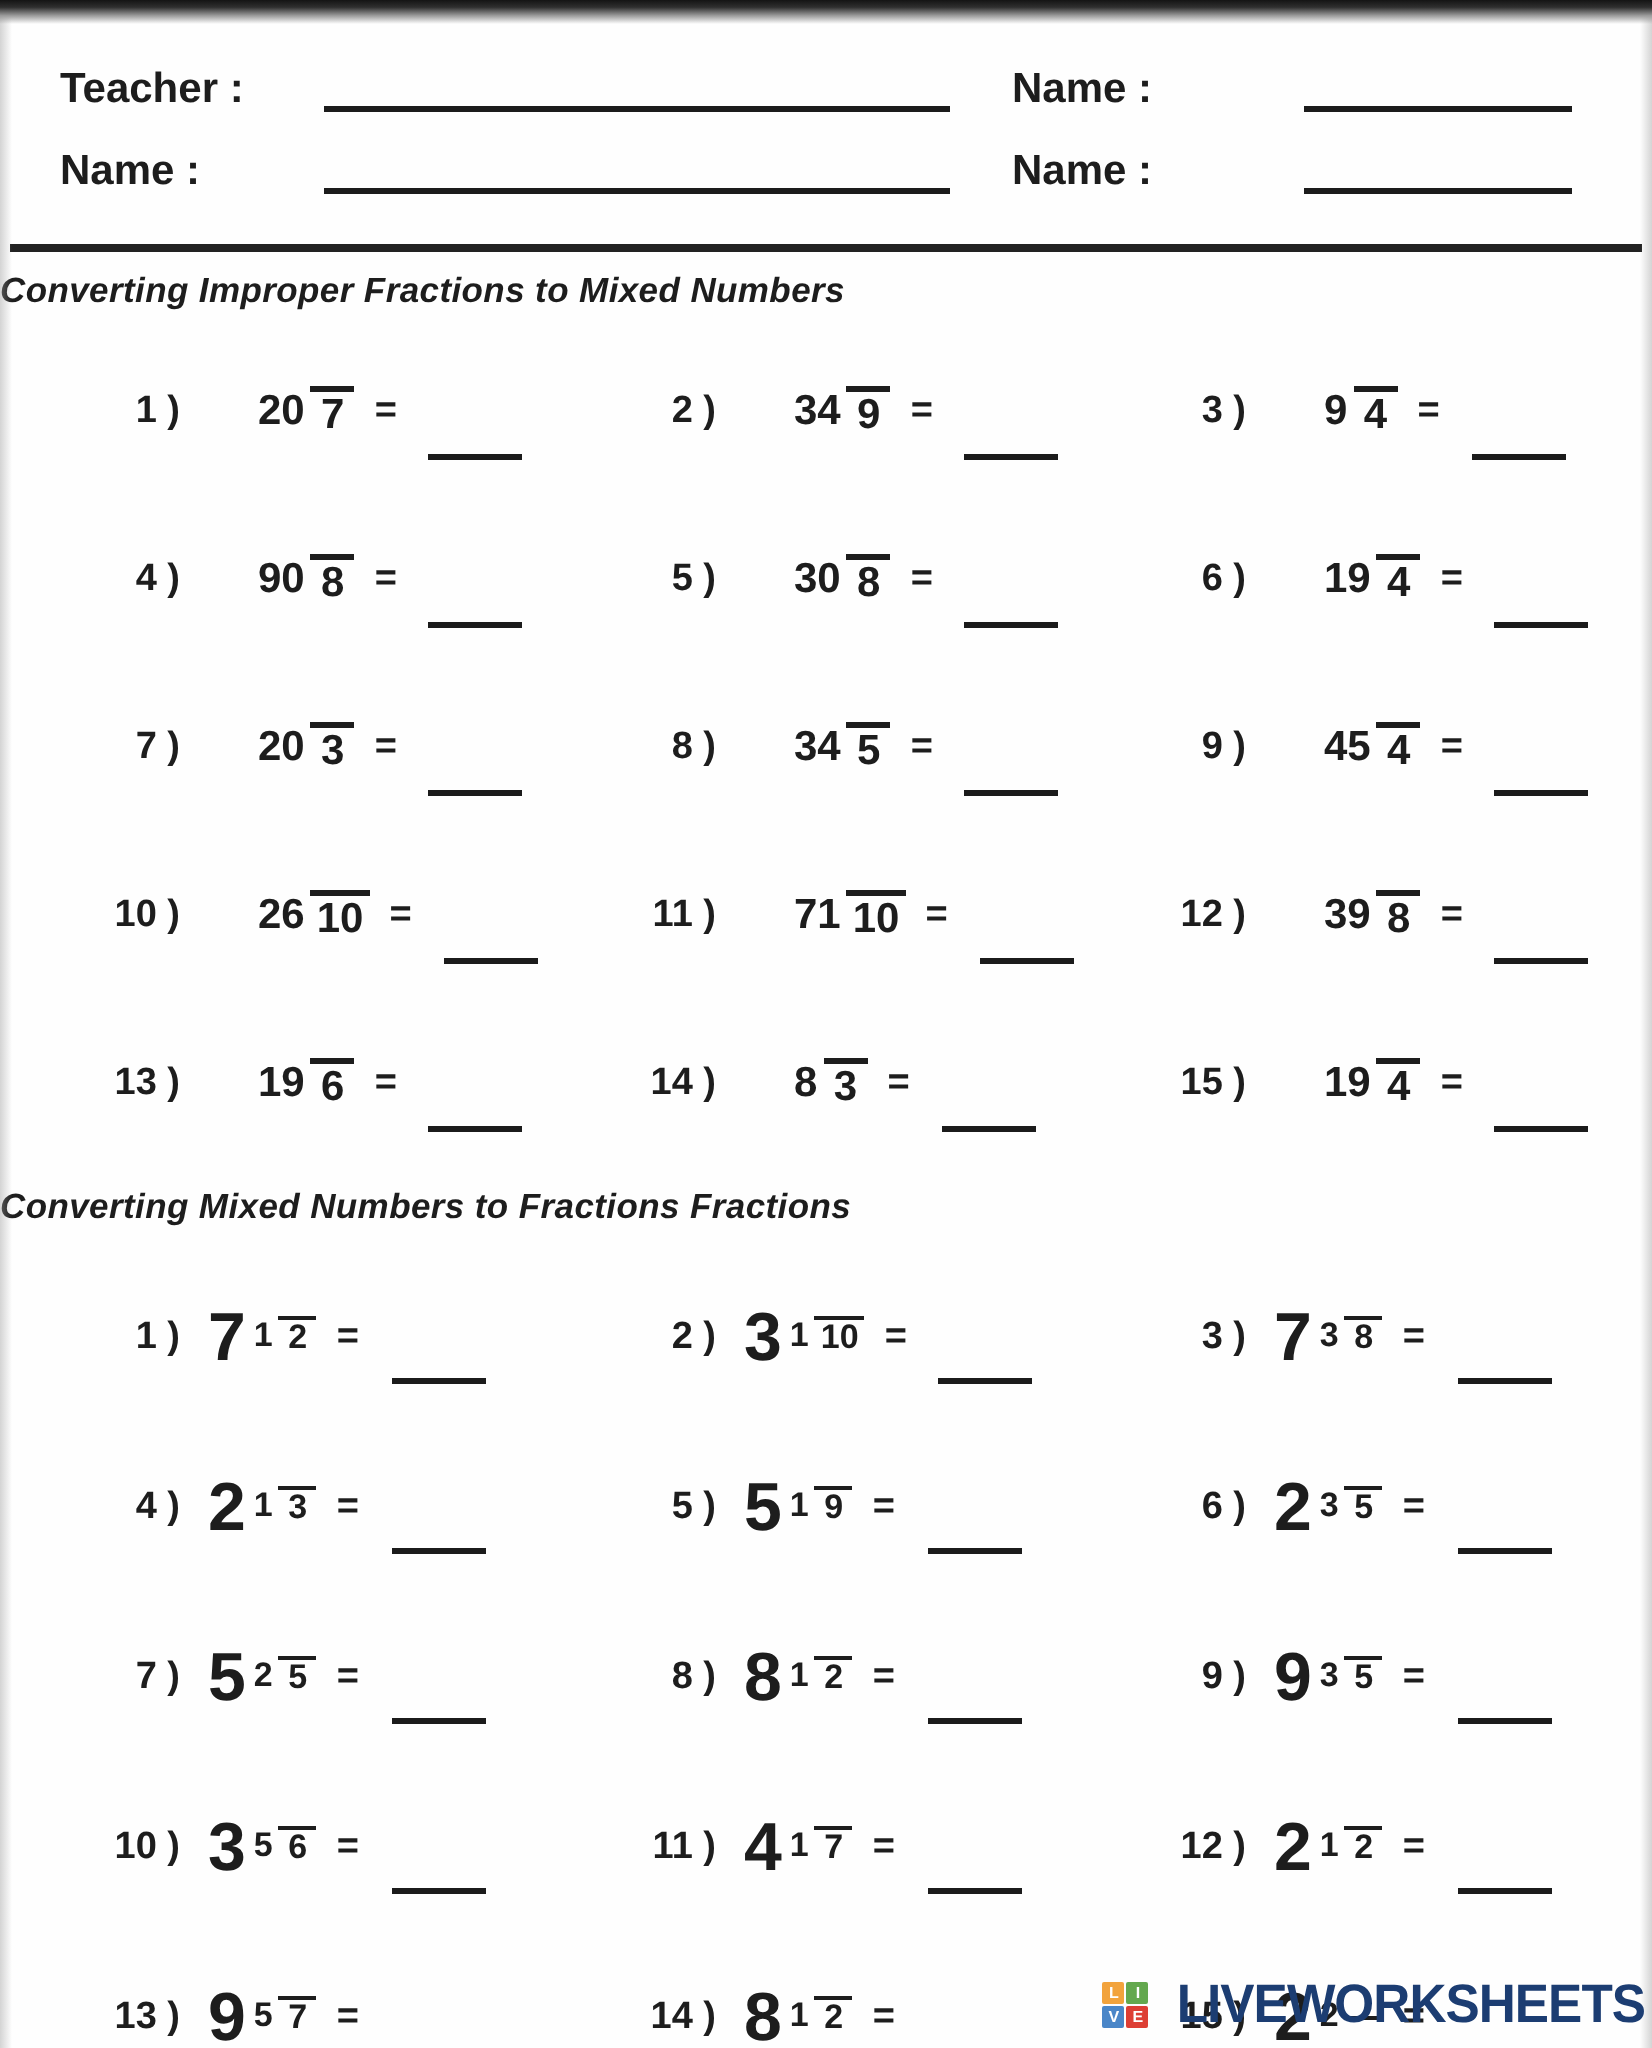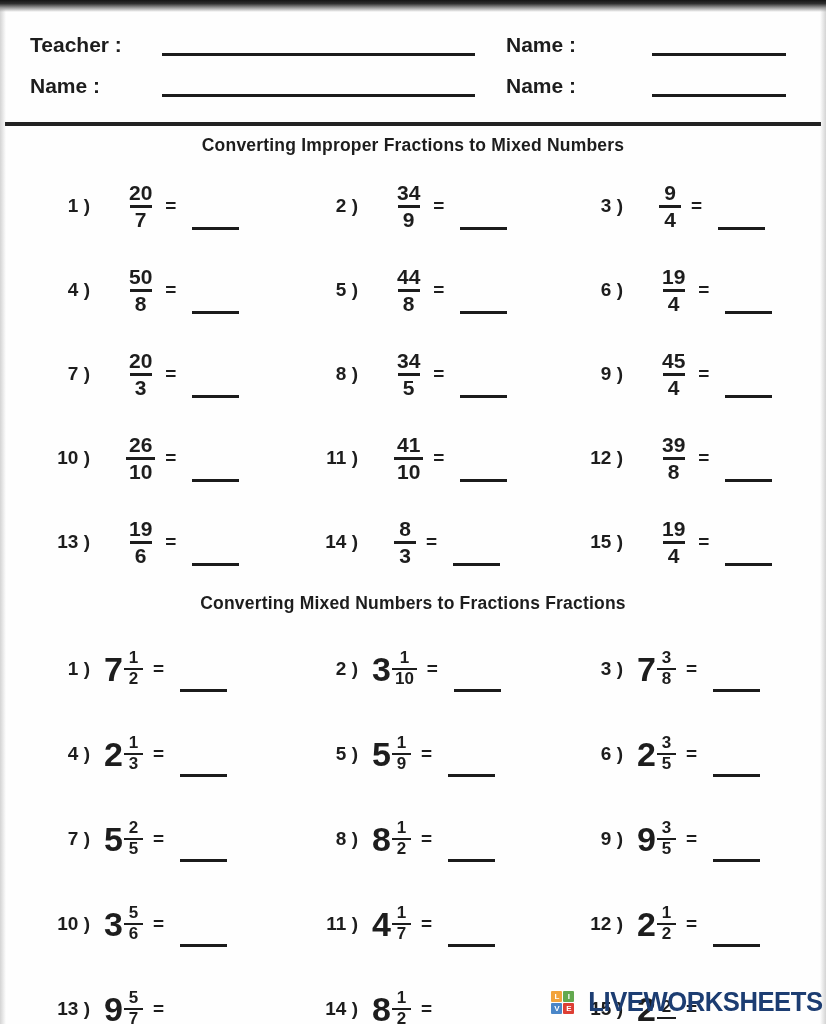--- a/index.html
+++ b/index.html
@@ -23,33 +23,33 @@
   .h-left { width:445px; }
   .h-right { width:280px; }
   .field { display:flex; align-items:flex-end; height:30px; margin-bottom:11px; }
   .lbl { font-size:21px; width:132px; flex-shrink:0; line-height:1.1; }
   .lbl-r { width:146px; }
   .wline { flex:1; border-bottom:3px solid #1c1c1c; height:24px; }
   .wl-short { flex:0 0 134px; }
   .divider { height:4px; background:#222; margin:14px 5px 0 5px; }
 
   
-  .stitle { text-align:center; font-size:17.5px; margin-top:9px; line-height:1.2; letter-spacing:.2px; }
+  .stitle { text-align:left; font-size:17.5px; margin-top:9px; line-height:1.2; letter-spacing:.2px;font-style:italic; }
   .grid { display:grid; grid-template-columns:268px 265px 1fr; padding-left:28px; }
   .grid-frac { padding-top:8px; }
   .grid-frac .prob { height:84px; }
   .grid-mixed { padding-top:12px; }
   .grid-mixed .prob { height:85px; }
 
   .prob { display:flex; align-items:center; }
   .pnum { font-size:19px; width:62px; text-align:right; white-space:pre; flex-shrink:0; }
   .grid-frac .pnum { margin-right:36px; }
   .grid-mixed .pnum { margin-right:14px; }
 
-  .frac { display:inline-flex; flex-direction:column; align-items:center; font-size:21px; line-height:1.12;justify-content:center; }
+  .frac { display:inline-flex; flex-direction:row; align-items:center; font-size:21px; line-height:1.12;justify-content:center; }
   .frac .fn { padding:0 3px; }
   .frac .fd { border-top:3px solid #1d1d1d; padding:0 3px; min-width:16px; text-align:center; }
 
   .mixed { display:inline-flex; align-items:center; }
   .whole { font-size:34px; line-height:1; }
   .frac-sm { font-size:17px; line-height:1.1; margin-left:1px; }
   .frac-sm .fd { border-top:2.5px solid #1d1d1d; min-width:13px; }
 
   .eq { font-size:19px; margin-left:10px; }
   .blank {
@@ -122,30 +122,30 @@
     <span class="frac">
       <span class="fn">9</span>
       <span class="fd">4</span>
     </span>
     <span class="eq">=</span>
     <span class="blank"></span>
   </div>
         <div class="prob">
     <span class="pnum">4 )</span>
     <span class="frac">
-      <span class="fn">50</span>
+      <span class="fn">90</span>
       <span class="fd">8</span>
     </span>
     <span class="eq">=</span>
     <span class="blank"></span>
   </div>
         <div class="prob">
     <span class="pnum">5 )</span>
     <span class="frac">
-      <span class="fn">44</span>
+      <span class="fn">30</span>
       <span class="fd">8</span>
     </span>
     <span class="eq">=</span>
     <span class="blank"></span>
   </div>
         <div class="prob">
     <span class="pnum">6 )</span>
     <span class="frac">
       <span class="fn">19</span>
       <span class="fd">4</span>
@@ -185,21 +185,21 @@
     <span class="frac">
       <span class="fn">26</span>
       <span class="fd">10</span>
     </span>
     <span class="eq">=</span>
     <span class="blank"></span>
   </div>
         <div class="prob">
     <span class="pnum">11 )</span>
     <span class="frac">
-      <span class="fn">41</span>
+      <span class="fn">71</span>
       <span class="fd">10</span>
     </span>
     <span class="eq">=</span>
     <span class="blank"></span>
   </div>
         <div class="prob">
     <span class="pnum">12 )</span>
     <span class="frac">
       <span class="fn">39</span>
       <span class="fd">8</span>

